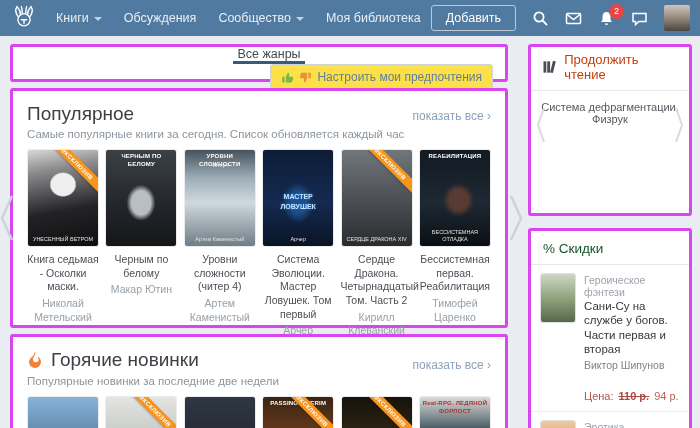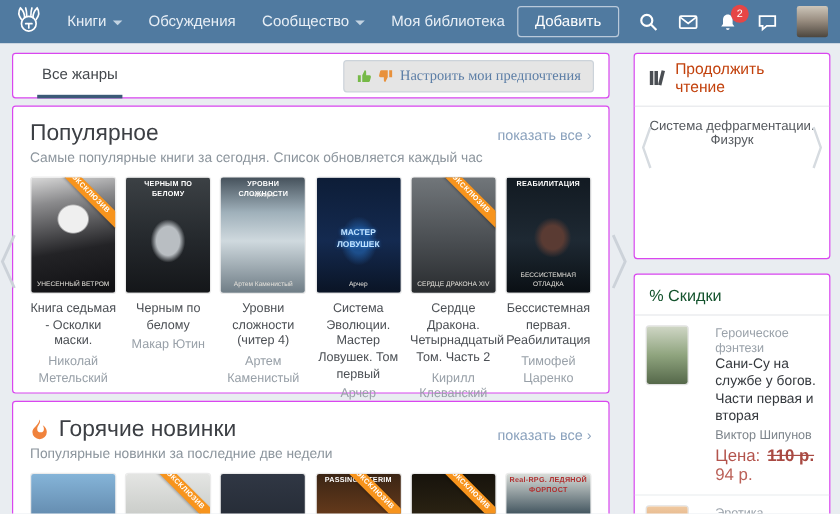--- a/index.html
+++ b/index.html
@@ -18,27 +18,27 @@
   .add-btn { border:1px solid #b9c9da; border-radius:3px; background:transparent; color:#fff;
              font-size:12.5px; padding:5px 14px; cursor:pointer; font-family:inherit; }
   .nav-icon { width:17px; height:17px; position:relative; display:inline-block; }
   .nav-icon svg { width:17px; height:17px; display:block; }
   .badge { position:absolute; top:-6px; right:-9px; min-width:15px; height:15px; background:#e64646;
            border-radius:8px; color:#fff; font-size:9px; line-height:15px; text-align:center; padding:0 3px; }
   .avatar { width:26px; height:26px; border-radius:2px;
             background:linear-gradient(180deg,#cdc6ba 0%,#9b8f82 45%,#4c463e 100%); }
 
   
-  .card { position:absolute; background:#fff; border:1px solid #d946ef; border-radius:3px; }
+  .card { position:absolute; background:#fff; border:3px solid #d946ef; border-radius:3px;flex-direction:column; }
   .tabcard { left:10px; top:44px; width:498px; height:38px; display:flex; align-items:center; }
   .tab { margin-left:20px; height:38px; display:flex; align-items:center; font-size:12.5px; color:#44484d;
          border-bottom:3px solid #3b5a77; padding:0 4px 0 4px; cursor:pointer; }
-  .pref-btn { margin-left:auto; margin-right:12px; border:1px solid #ccd3da; border-radius:3px; background:#e5e5e5;
+  .pref-btn { margin-left:auto; margin-right:12px; border:1px solid #ccd3da; border-radius:3px; background:#fde047;
               font-size:12px; color:#5c7ea6; padding:5px 10px; display:flex; align-items:center; gap:5px;
-              cursor:pointer; font-family:Liberation Serif, serif;justify-content:center; }
+              cursor:pointer; font-family:Liberation Sans, sans-serif;justify-content:center; }
   .thumb-ic { width:13px; height:13px; }
 
   .popcard { left:10px; top:88px; width:498px; height:240px; }
   .hotcard { left:10px; top:334px; width:498px; height:210px; }
   .sec-head { display:flex; align-items:baseline; padding:12px 14px 0 14px; }
   .sec-title { font-size:19px; color:#3c3f44; display:flex; align-items:center; gap:8px; }
   .sec-link { margin-left:auto; font-size:12px; color:#8ba2bd; text-decoration:none; cursor:pointer; }
   .sec-sub { font-size:11.5px; color:#8c959d; padding:3px 14px 0 14px; }
   .flame { width:16px; height:18px; }
 
@@ -95,27 +95,27 @@
   .cr-top { position:absolute; top:4px; left:3px; right:3px; text-align:center; font-size:5.5px; color:#d8cfc0; }
   .cr-big { position:absolute; top:16px; left:2px; right:2px; text-align:center; font-size:13px; color:#fff;
             font-weight:bold; letter-spacing:.5px; }
   .cr-author { position:absolute; bottom:8px; left:2px; right:2px; text-align:center; font-size:6px; color:#e8ddc8; }
   .cr-caption { margin-top:10px; text-align:center; font-size:11px; color:#55595e; padding:0 8px; }
   .sarrow { position:absolute; top:58px; width:14px; height:40px; color:#d6dbe0; cursor:pointer; }
   .sarrow svg { width:14px; height:40px; display:block; }
 
   .side2 { left:528px; top:228px; width:164px; height:210px; }
   .disc-title { padding:10px 12px 8px 12px; font-size:13.5px; color:#14532d; border-bottom:1px solid #e7e8ec; }
-  .disc-item { display:flex; gap:23px; padding:9px 10px; border-bottom:1px solid #eceef1; cursor:pointer; }
+  .disc-item { display:flex; gap:9px; padding:9px 10px; border-bottom:1px solid #eceef1; cursor:pointer; }
   .d-thumb { flex:0 0 34px; width:34px; height:48px; border-radius:2px; box-shadow:0 0 0 1px rgba(0,0,0,.12); }
   .d-meta { flex:1; min-width:0; }
   .d-genre { font-size:10.5px; color:#9aa2aa; }
   .d-title { font-size:11.5px; color:#34383d; line-height:1.25; margin-top:1px; }
   .d-author { font-size:10.5px; color:#7d848b; margin-top:2px; }
-  .d-price { font-size:14px; color:#b3534c; margin-top:2px; }
+  .d-price { font-size:11px; color:#b3534c; margin-top:19px; }
   .d-price s { color:#a94a43; font-weight:bold; margin:0 2px; }
   .d-price .newp { color:#bb6158; }
 </style>
 </head>
 <body>
 
 <div class="navbar">
   <div class="logo">
     <svg viewBox="0 0 32 32" fill="none" stroke="#ffffff" stroke-width="1.6" stroke-linecap="round">
       <circle cx="16" cy="18" r="7"></circle>

